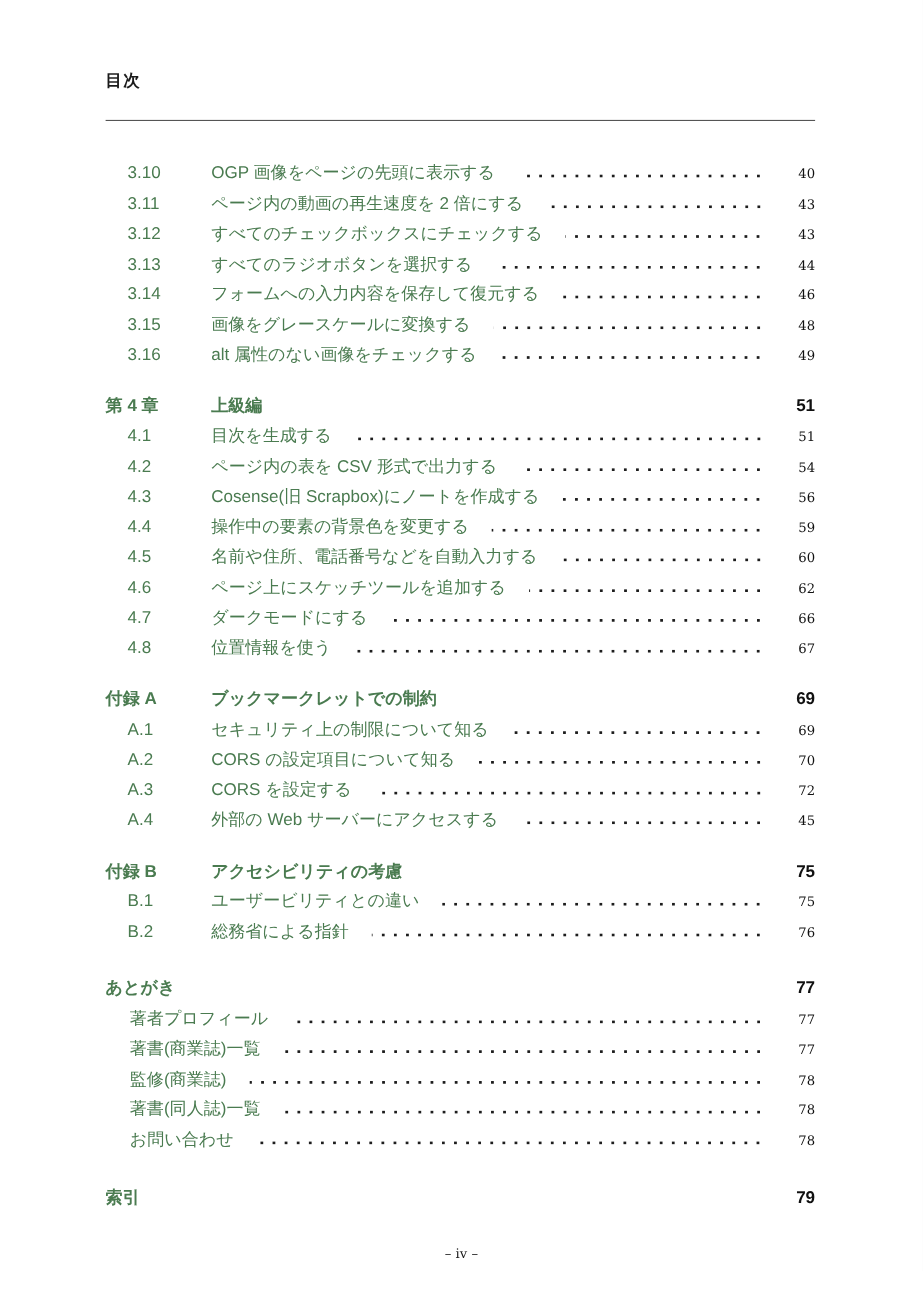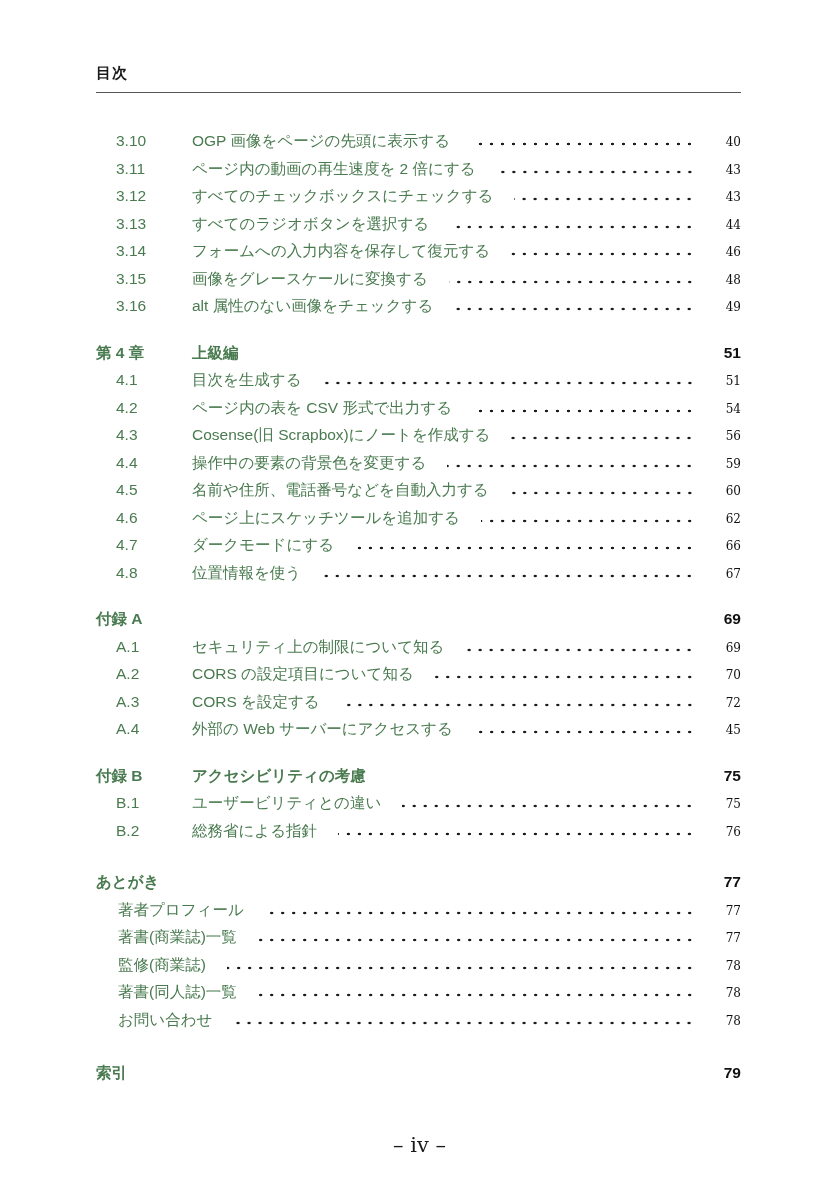--- a/index.html
+++ b/index.html
@@ -17,21 +17,21 @@
     position: absolute;
     left: 96px;
     width: 645px;
     top: 64px;
   }
   .doc-header {
     font-size: 15px;
     font-weight: 600;
     color: #1a1a1a;
     letter-spacing: 1px;
-    padding-bottom: 9px;
+    padding-bottom: 26px;
     border-bottom: 1.5px solid #555;
   }
   .toc { margin-top: 34px; }
   .row {
     display: flex;
     align-items: baseline;
     height: 27.5px;
     line-height: 27.5px;
     font-size: 15.5px;
     white-space: nowrap;
@@ -79,21 +79,21 @@
     font-weight: bold;
     font-size: 15.5px;
   }
   .doc-footer {
     position: absolute;
     left: 0;
     right: 0;
     top: 1133px;
     text-align: center;
     font-family: "DejaVu Serif", "Liberation Serif", serif;
-    font-size: 21px;
+    font-size: 12px;
     color: #1a1a1a;
   }
 </style>
 </head>
 <body>
 
 <div class="page">
   <div class="content">
     <div class="doc-header">目次</div>
     <div class="toc" id="toc">
@@ -188,20 +188,21 @@
           <span class="pageno serif">66</span>
         </div>
         <div class="row">
           <span class="num">4.8</span>
           <span class="entry-title">位置情報を使う</span>
           <span class="leader"></span>
           <span class="pageno serif">67</span>
         </div>
         <div class="row heading-row">
           <span class="chap-label">付録 A</span>
+          <span class="entry-title green">ブックマークレットでの制約</span>
           <span class="leader hidden-leader"></span>
           <span class="pageno bold-sans">69</span>
         </div>
         <div class="row">
           <span class="num">A.1</span>
           <span class="entry-title">セキュリティ上の制限について知る</span>
           <span class="leader"></span>
           <span class="pageno serif">69</span>
         </div>
         <div class="row">

